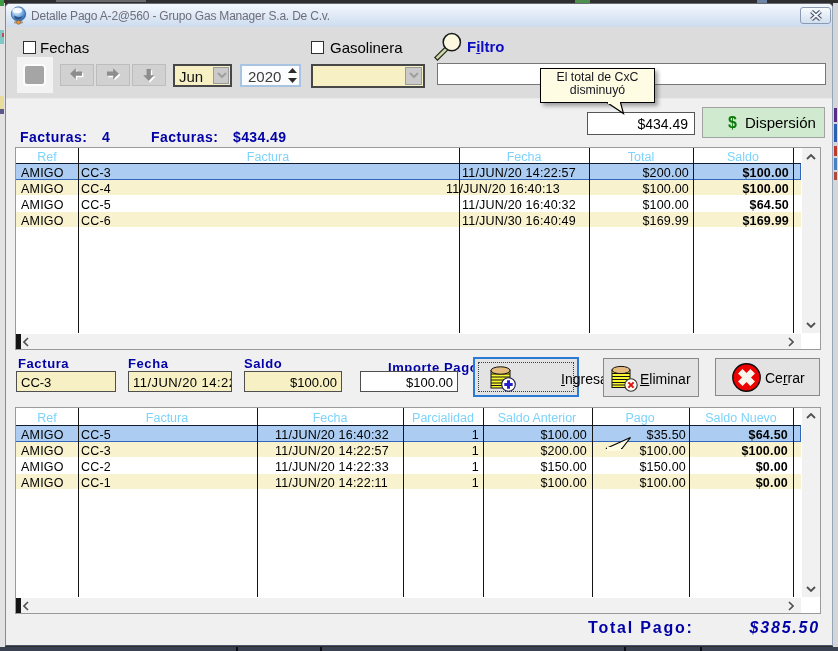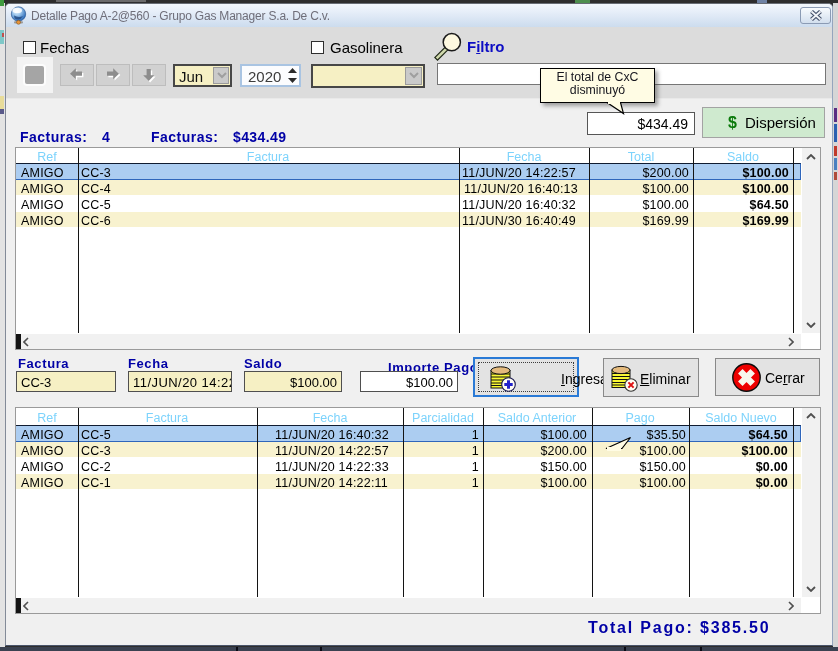--- a/index.html
+++ b/index.html
@@ -53,21 +53,21 @@
 .mlbl{font-size:13px;font-weight:bold;color:#0000a6;letter-spacing:0.6px;}
 .minput{height:21px;border:1px solid #4f4f4f;background:#f6f0c4;font-size:13px;color:#000;padding-top:3px;white-space:nowrap;overflow:hidden;}
 .btn{background:#e3e3e3;border:1px solid #898989;}
 #ibtn{left:473px;top:357px;width:106px;height:40px;background:#e3e3e3;border:2px solid #2a7ad6;}
 #ibtndot{left:3px;top:3px;right:3px;bottom:3px;border:1px dotted #3c3c3c;}
 .btntxt{font-size:14px;color:#000;}
 
 .tip{background:#fffce4;border:1px solid #000;box-shadow:3px 3px 4px rgba(60,60,60,.45);font-size:12.3px;color:#16161e;text-align:center;line-height:13px;z-index:40;}
 .tiptail{z-index:41;}
 #totlbl{left:588px;top:619px;font-size:16px;letter-spacing:1.8px;}
-#totval{left:700px;top:619px;width:120px;font-size:16px;letter-spacing:1.8px;}
+#totval{left:700px;top:619px;width:120px;font-size:16px;letter-spacing:1.8px;text-align:right;font-style:italic;}
 </style></head><body>
 <div id="page">
 <div class="abs" id="bgleft"></div>
 <div class="abs" id="bgright"></div>
 <div class="abs" id="bgbottom"></div>
 <div class="abs" style="left:0;top:0;width:4px;height:6px;background:#3f9b3f;"></div>
 <div class="abs" style="left:0;top:30px;width:4px;height:14px;background:#7ec8c8;"></div>
 <div class="abs" style="left:2px;top:33px;width:2px;height:4px;background:#c0504d;"></div>
 <div class="abs" style="left:0;top:96px;width:4px;height:13px;background:#e8dc9a;"></div>
 <div class="abs" style="left:0;top:109px;width:4px;height:5px;background:#5a5a8a;"></div>
@@ -132,21 +132,21 @@
 <div class="abs vline" style="left:589px;top:148px;height:185px;"></div>
 <div class="abs vline" style="left:693px;top:148px;height:185px;"></div>
 <div class="abs vline" style="left:793px;top:148px;height:185px;"></div>
 <div class="abs cell" style="left:21px;top:166px;">AMIGO</div>
 <div class="abs cell" style="left:81px;top:166px;">CC-3</div>
 <div class="abs cell" style="left:462px;top:166px;">11/JUN/20 14:22:57</div>
 <div class="abs cell cr" style="left:590px;top:166px;width:99px;">$200.00</div>
 <div class="abs cell cr" style="left:694px;top:166px;width:95px;font-weight:bold;">$100.00</div>
 <div class="abs cell" style="left:21px;top:182px;">AMIGO</div>
 <div class="abs cell" style="left:81px;top:182px;">CC-4</div>
-<div class="abs cell" style="left:464px;top:182px;">11/JUN/20 16:40:13</div>
+<div class="abs cell" style="left:446px;top:182px;">11/JUN/20 16:40:13</div>
 <div class="abs cell cr" style="left:590px;top:182px;width:99px;">$100.00</div>
 <div class="abs cell cr" style="left:694px;top:182px;width:95px;font-weight:bold;">$100.00</div>
 <div class="abs cell" style="left:21px;top:198px;">AMIGO</div>
 <div class="abs cell" style="left:81px;top:198px;">CC-5</div>
 <div class="abs cell" style="left:462px;top:198px;">11/JUN/20 16:40:32</div>
 <div class="abs cell cr" style="left:590px;top:198px;width:99px;">$100.00</div>
 <div class="abs cell cr" style="left:694px;top:198px;width:95px;font-weight:bold;">$64.50</div>
 <div class="abs cell" style="left:21px;top:214px;">AMIGO</div>
 <div class="abs cell" style="left:81px;top:214px;">CC-6</div>
 <div class="abs cell" style="left:462px;top:214px;">11/JUN/30 16:40:49</div>

